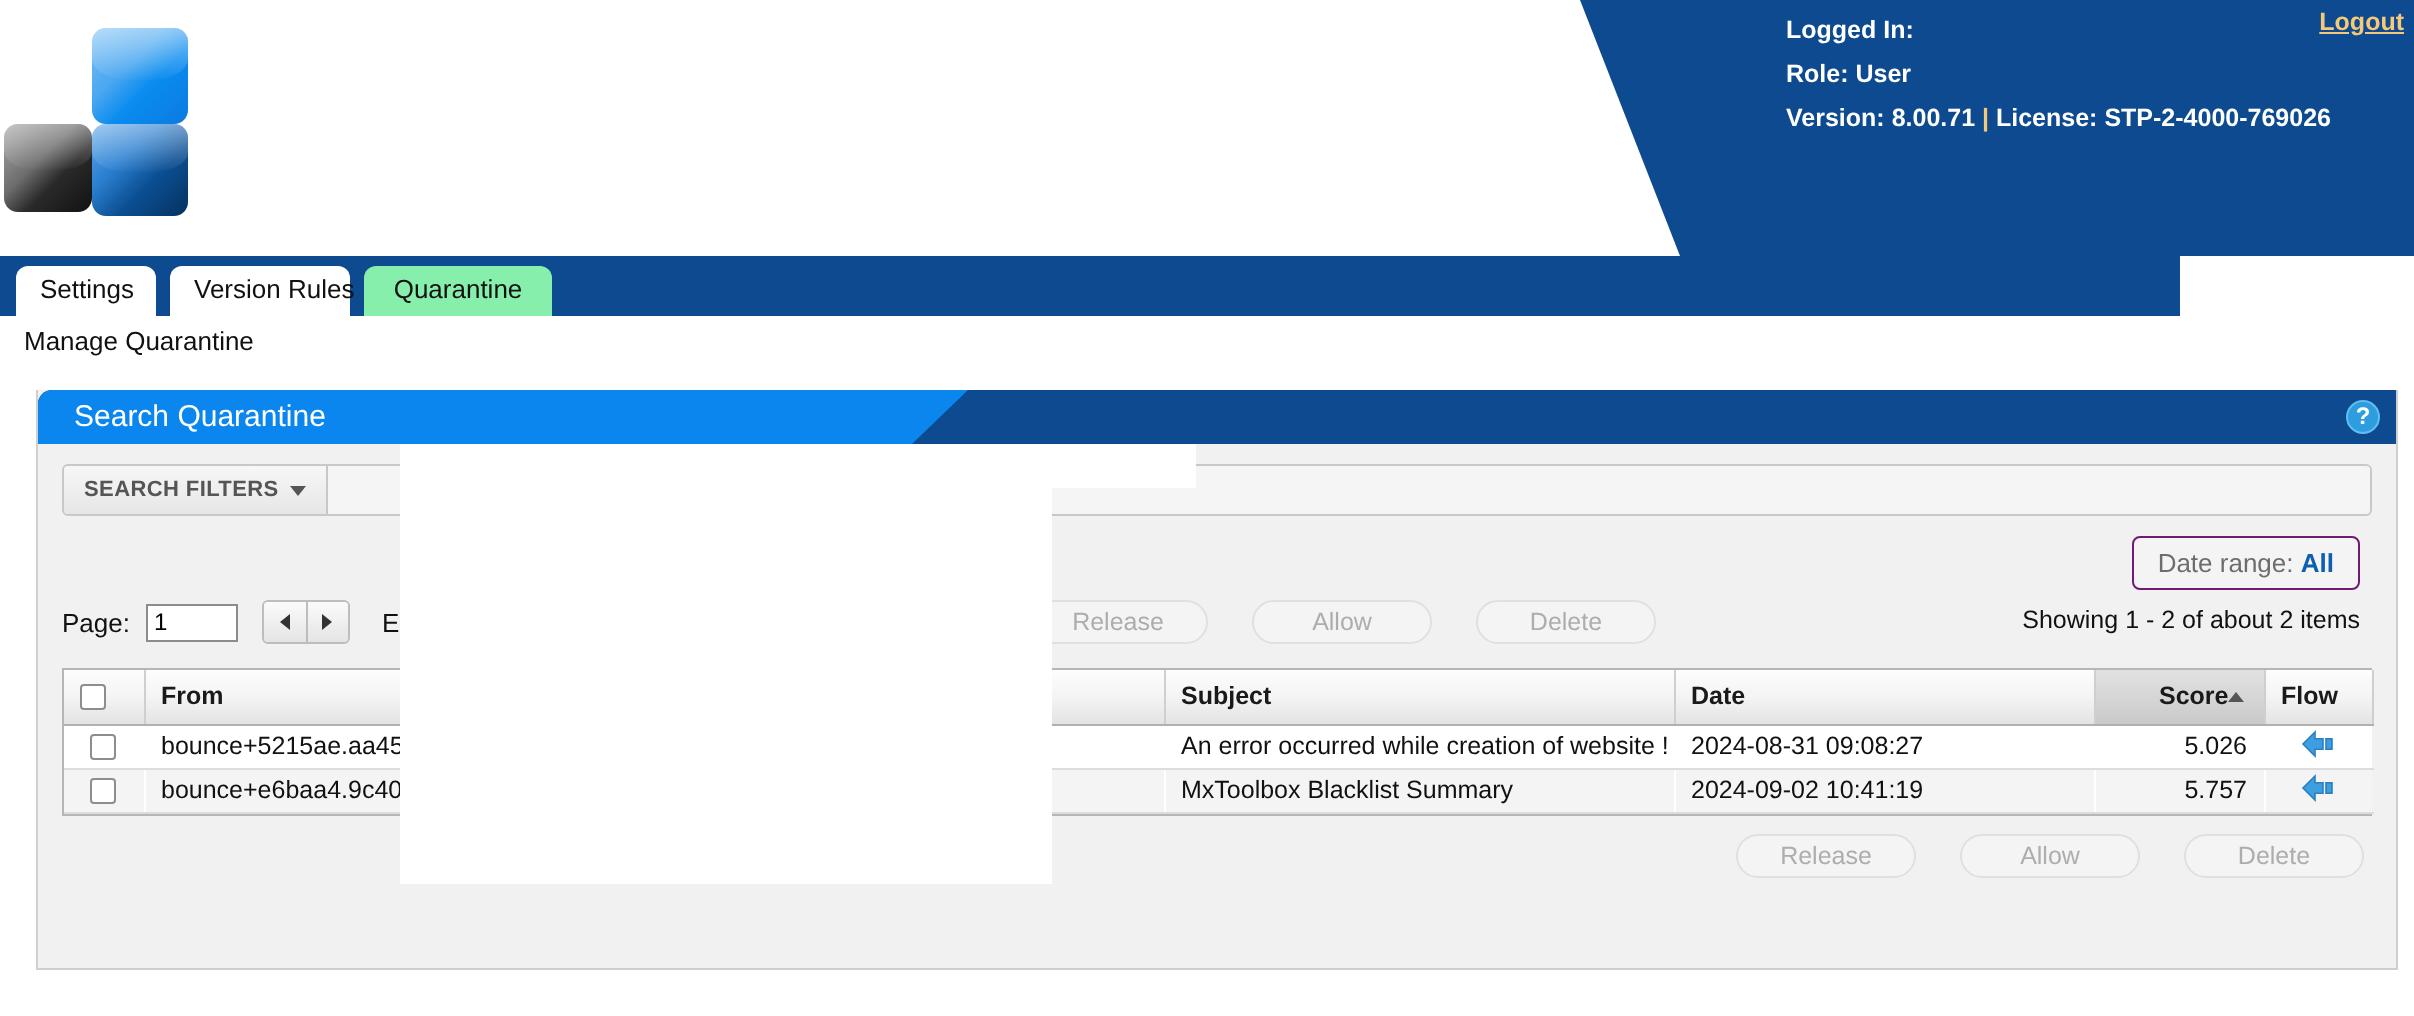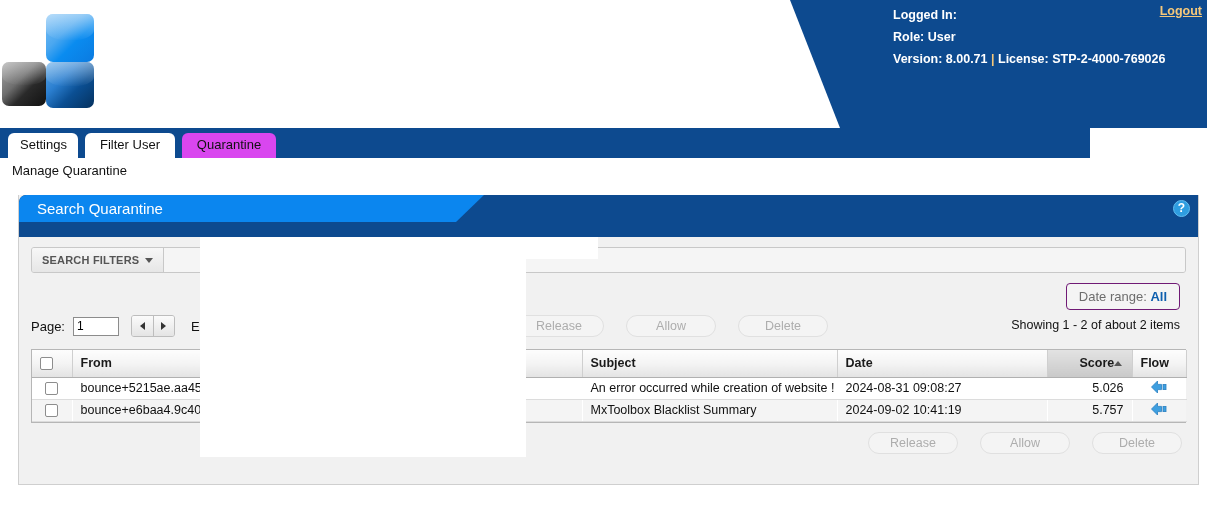--- a/index.html
+++ b/index.html
@@ -119,21 +119,21 @@
     height: 25px;
     padding: 0 12px;
     line-height: 24px;
     font-size: 13px;
     color: #111;
     background: #ffffff;
     border-radius: 6px 6px 0 0;
     cursor: pointer;
     white-space: nowrap;
   }
-  .tab.active { background: #d946ef; }
+  .tab.active { background: #86efac; }
   .subtabbar {
     position: relative;
     width: 1207px; height: 27px;
     background: #ffffff;
   }
   .subtab-bg {
     position: absolute;
     top: 0; left: 0;
     width: 149px; height: 27px;
     background: #a8d8f5;
@@ -165,21 +165,21 @@
     top: 10px; left: 18px;
     width: 1181px;
     height: 290px;
     background: #f1f1f1;
     border: 1px solid #cfcfcf;
     border-top: none;
     border-radius: 0 0 0 0;
   }
   .panel-head {
     position: relative;
-    height: 42px;
+    height: 27px;
     background: #0d4a8f;
     border-radius: 7px 0 0 0;
     overflow: hidden;
   }
   .panel-head-blue {
     position: absolute;
     top: 0; left: 0;
     width: 490px; height: 27px;
     background: #0b86ef;
     clip-path: polygon(0 0, 465px 0, 437px 27px, 0 27px);
@@ -454,21 +454,21 @@
       <span class="lbl">License:</span>
       <span class="lbl">STP-2-4000-769026</span>
     </div>
   </div>
 
   <div class="logout">Logout</div>
 </div>
 
 <div class="tabbar">
   <div class="tab" style="left:8px;width:70px;text-align:center;">Settings</div>
-  <div class="tab" style="left:85px;width:90px;text-align:center;">Filter User</div>
+  <div class="tab" style="left:85px;width:90px;text-align:center;">Version Rules</div>
   <div class="tab active" style="left:182px;width:94px;text-align:center;">Quarantine</div>
 </div>
 
 <div class="subtabbar">
   <div class="subtab-bg"></div>
   <div class="subtab" style="width:152px;">Manage Quarantine</div>
 </div>
 
 <div class="body-area">
   <div class="panel">

